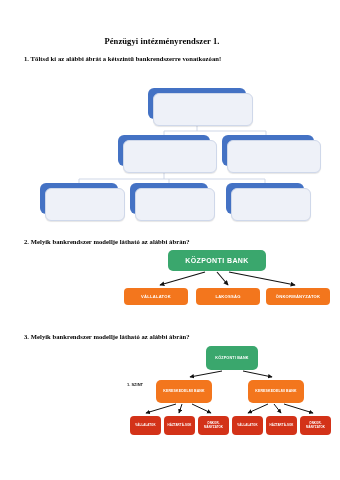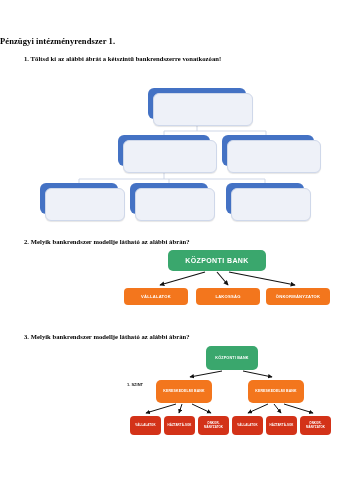--- a/index.html
+++ b/index.html
@@ -20,20 +20,21 @@
     inset: 0;
     background: #ffffff;
   }
 
   
   .doc-title {
     position: absolute;
     top: 36px;
     left: 0;
     width: 324px;
+    text-align: center;
     font-size: 8.5px;
     font-weight: bold;
     letter-spacing: 0.1px;
     color: #000000;
   }
   .question {
     position: absolute;
     left: 24px;
     font-size: 6.6px;
     font-weight: bold;

